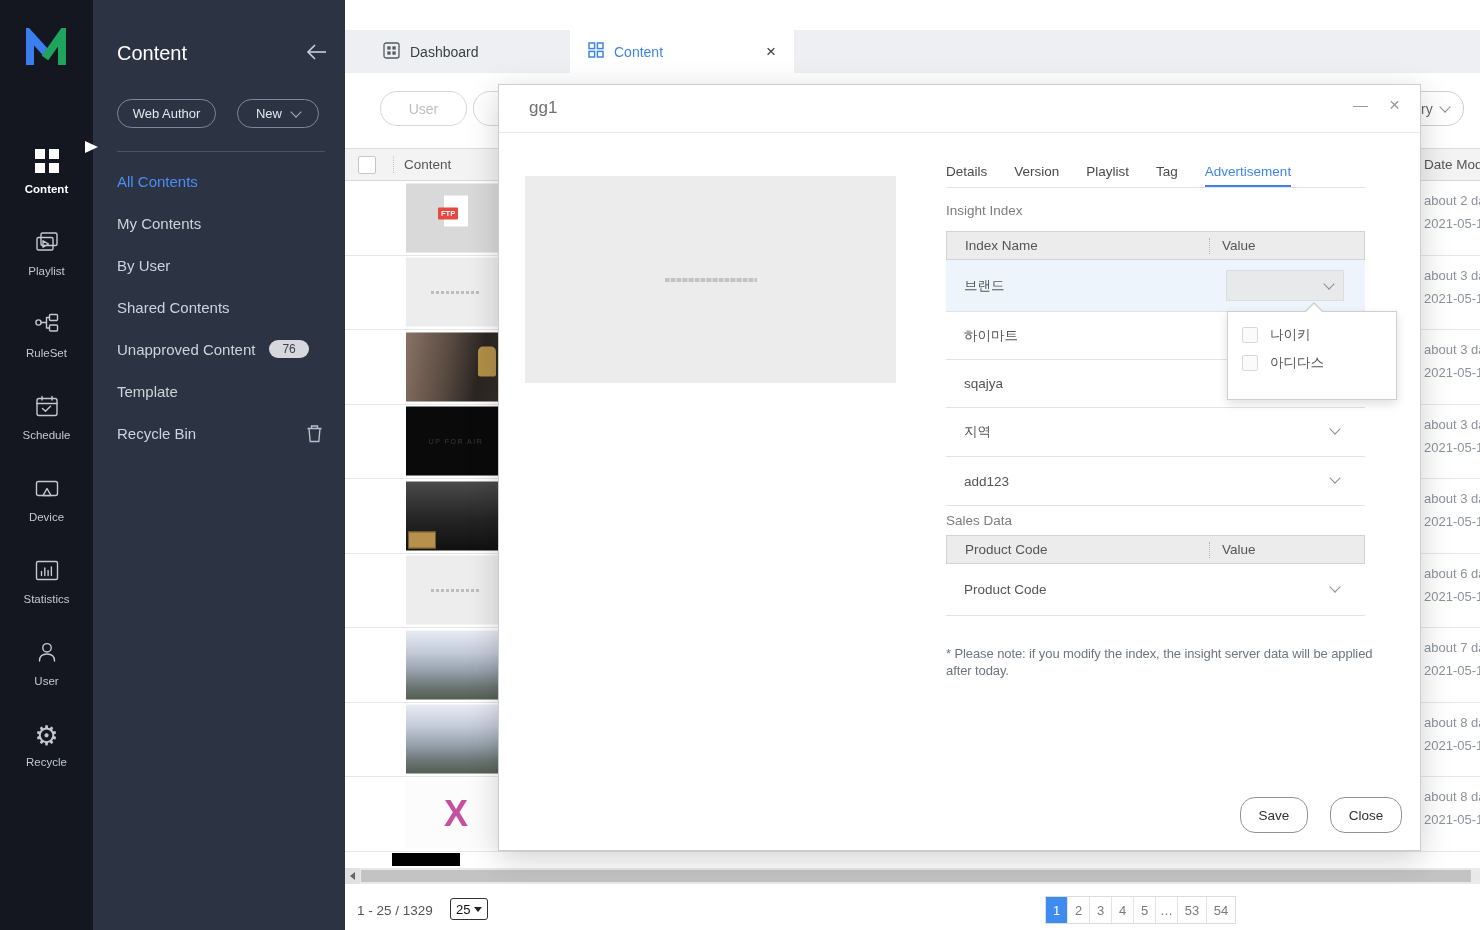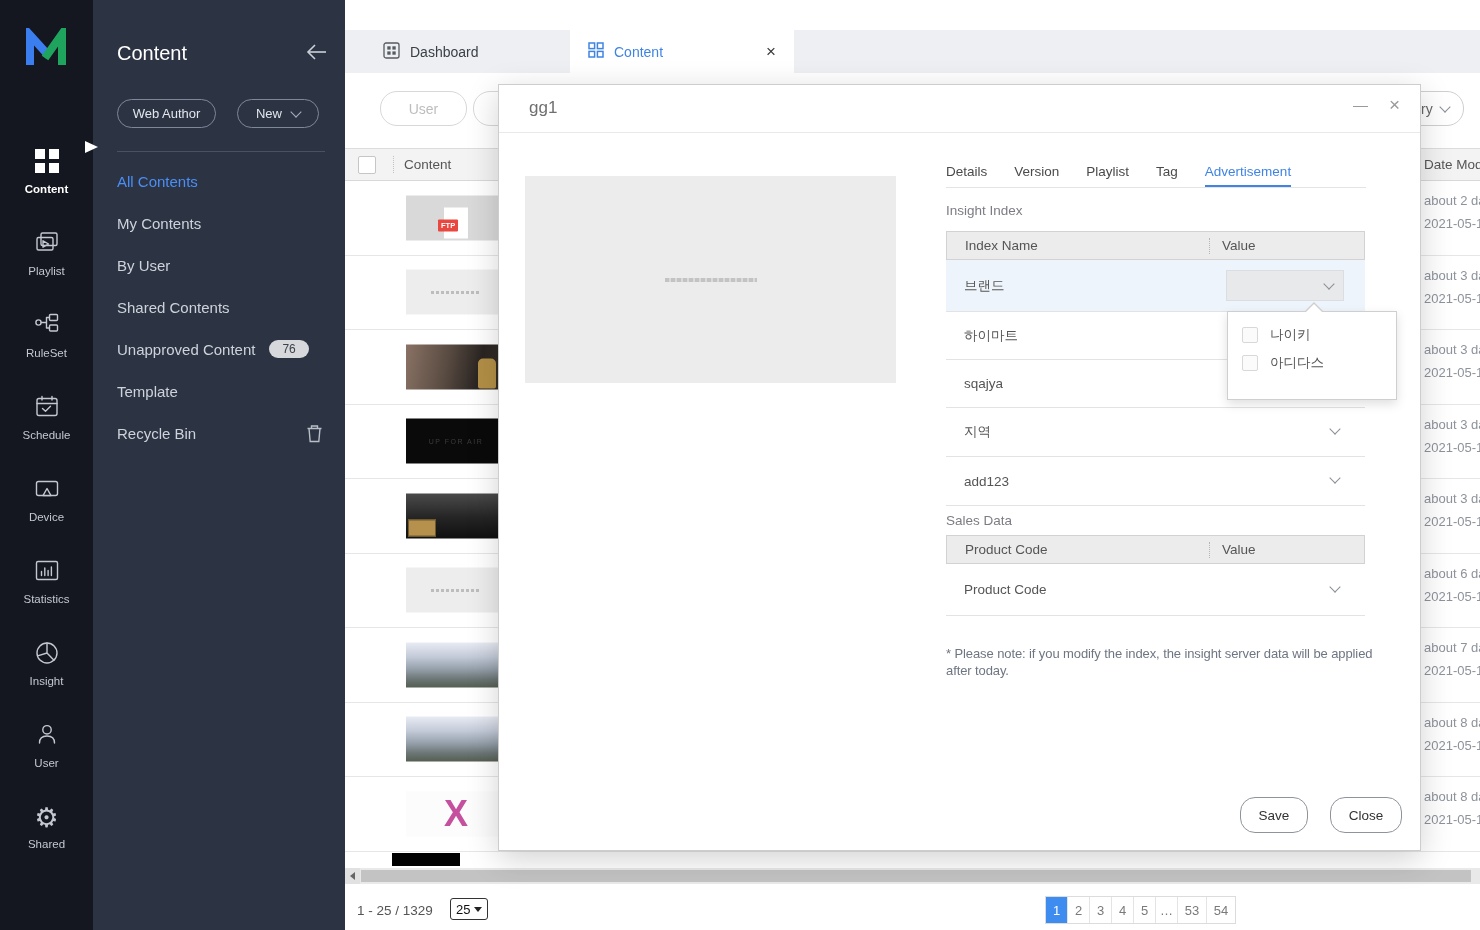--- a/index.html
+++ b/index.html
@@ -46,21 +46,21 @@
   #btn-cat{left:1053px;top:91px;width:64px;color:#666;border-color:#cfcfcf;}
   
   .list-header{position:absolute;left:0;top:148px;width:1135px;height:33px;background:#f3f3f4;
     border-top:1px solid #dcdcdc;border-bottom:1px solid #d8d8d8;box-sizing:border-box;font-size:13.5px;color:#555;}
   .hd-check{position:absolute;left:13px;top:7px;width:16px;height:16px;background:#fff;border:1px solid #c6c6c6;border-radius:2px;cursor:pointer;}
   .hd-sep{position:absolute;left:48px;top:7px;height:17px;border-left:1px dotted #c2c2c2;}
   .hd-content{position:absolute;left:59px;top:8px;}
   .hd-date{position:absolute;left:1079px;top:8px;white-space:nowrap;}
   .rows{position:absolute;left:0;top:181px;width:1135px;}
   .lrow{position:relative;height:74.5px;border-bottom:1px solid #e6e6e6;box-sizing:border-box;cursor:pointer;background:#fff;}
-  .thumb{position:absolute;left:61px;top:50%;transform:translateY(-50%);width:100px;height:45px;overflow:hidden;}
+  .thumb{position:absolute;left:61px;top:50%;transform:translateY(-50%);width:100px;height:69px;overflow:hidden;}
   .th-ftp{background:#d9d9d9;}
   .th-ftp .page{position:absolute;left:38px;top:12px;width:24px;height:31px;background:#fff;}
   .th-ftp .ftp-badge{position:absolute;left:32px;top:24px;background:#e8483f;color:#fff;font-size:7.5px;font-weight:bold;
     padding:1.5px 3px;border-radius:1px;}
   .th-doc{background:#ededed;}
   .th-doc .smudge{position:absolute;left:50%;top:50%;transform:translate(-50%,-50%);width:50px;height:3px;
     background:repeating-linear-gradient(90deg,#bdbdbd 0 3px,transparent 3px 5px);}
   .th-cartoon{background:linear-gradient(100deg,#8a7265 0%,#5a4c42 40%,#2a2522 72%,#383028 100%);}
   .th-cartoon .char{position:absolute;right:10px;top:14px;width:18px;height:30px;background:#caa24e;border-radius:5px 5px 2px 2px;opacity:.85;}
   .th-dark{background:#0a0a0a;color:#3c3c3c;font-size:7px;letter-spacing:1.5px;display:flex;align-items:center;justify-content:center;text-transform:uppercase;}
@@ -200,38 +200,29 @@
         <svg width="26" height="26" viewBox="0 0 26 26">
           <rect x="2.5" y="3.5" width="21" height="18" rx="1.5"></rect>
           <path d="M7.5,17.5 V13.5 M10.8,17.5 V10 M14.1,17.5 V12.5 M17.4,17.5 V9"></path>
         </svg>
       </span>
       <span>Statistics</span>
     </div>
     <div class="rail-item">
       <span>
         <svg width="26" height="26" viewBox="0 0 26 26">
-          <circle cx="13" cy="13" r="10"></circle>
-          <path d="M13,13 L13,3 M13,13 L3.6,15.8 M13,13 L20,20.2"></path>
-        </svg>
-      </span>
-      <span>Insight</span>
-    </div>
-    <div class="rail-item">
-      <span>
-        <svg width="26" height="26" viewBox="0 0 26 26">
           <circle cx="13" cy="7.8" r="4.2"></circle>
           <path d="M5.5,21 C5.5,16 9,14 13,14 C17,14 20.5,16 20.5,21"></path>
         </svg>
       </span>
       <span>User</span>
     </div>
     <div class="rail-item">
       <span class="gear-glyph">⚙</span>
-      <span>Shared</span>
+      <span>Recycle</span>
     </div>
   </div>
 </div>
 
 <div id="panel">
   <div class="panel-title">Content</div>
   <div class="panel-back">
     <svg width="22" height="20" viewBox="0 0 22 20" fill="none" stroke="#ccd1d9" stroke-width="1.6">
       <path d="M21,10 H3"></path>
         <polyline points="10,3 3,10 10,17"></polyline>

